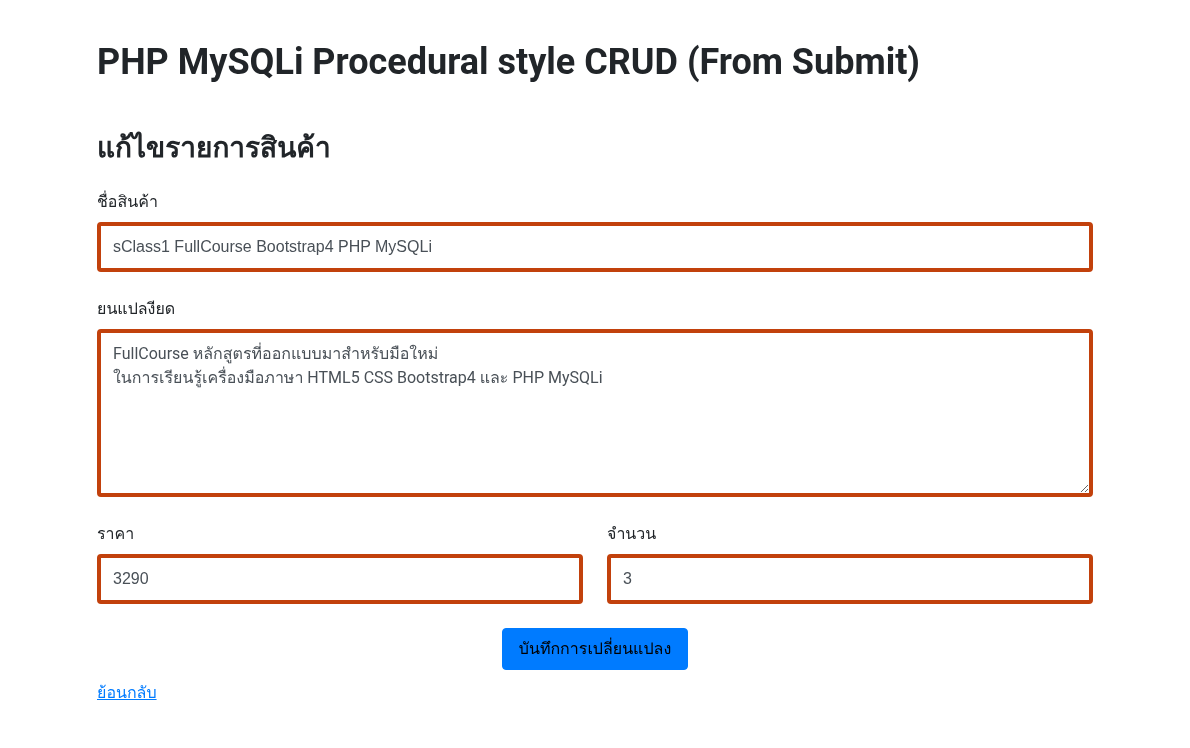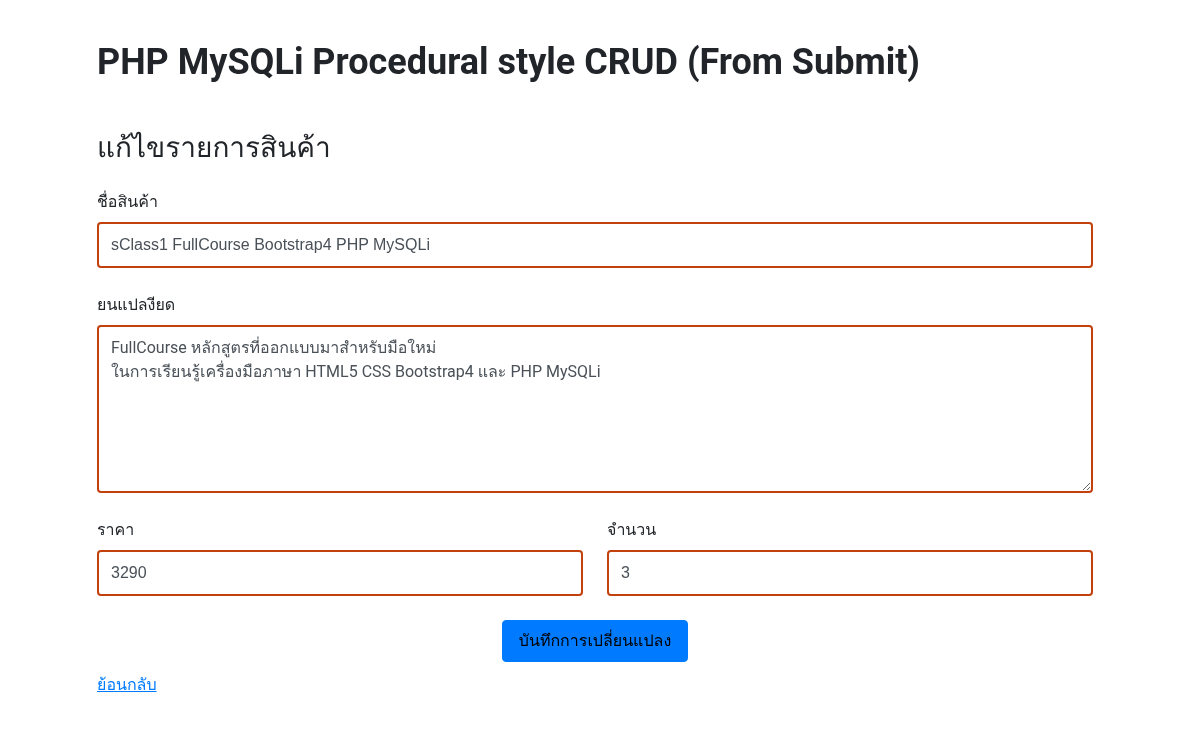--- a/index.html
+++ b/index.html
@@ -16,40 +16,40 @@
     padding: 0 12px;
   }
   h1.page-title {
     font-size: 36px;
     font-weight: 700;
     margin: 40px 0 40px 0;
     line-height: 1.25;
   }
   h3.subheading {
     font-size: 28px;
-    font-weight: 400;
+    font-weight: 700;
     margin: 0 0 20px 0;
   }
   .form-group {
     margin-bottom: 24px;
   }
   label.field-label {
     display: block;
     font-size: 16px;
     margin-bottom: 8px;
   }
   .form-control {
     display: block;
     width: 100%;
     padding: 9px 12px;
     font-size: 16px;
     line-height: 1.5;
     color: #495057;
     background-color: #fff;
-    border: 2px solid #c2410c;
+    border: 4px solid #c2410c;
     border-radius: 4px;
   }
   textarea.form-control {
     resize: vertical;
     height: 168px;
     font-family: inherit;
   }
   .form-row {
     display: flex;
     gap: 24px;

